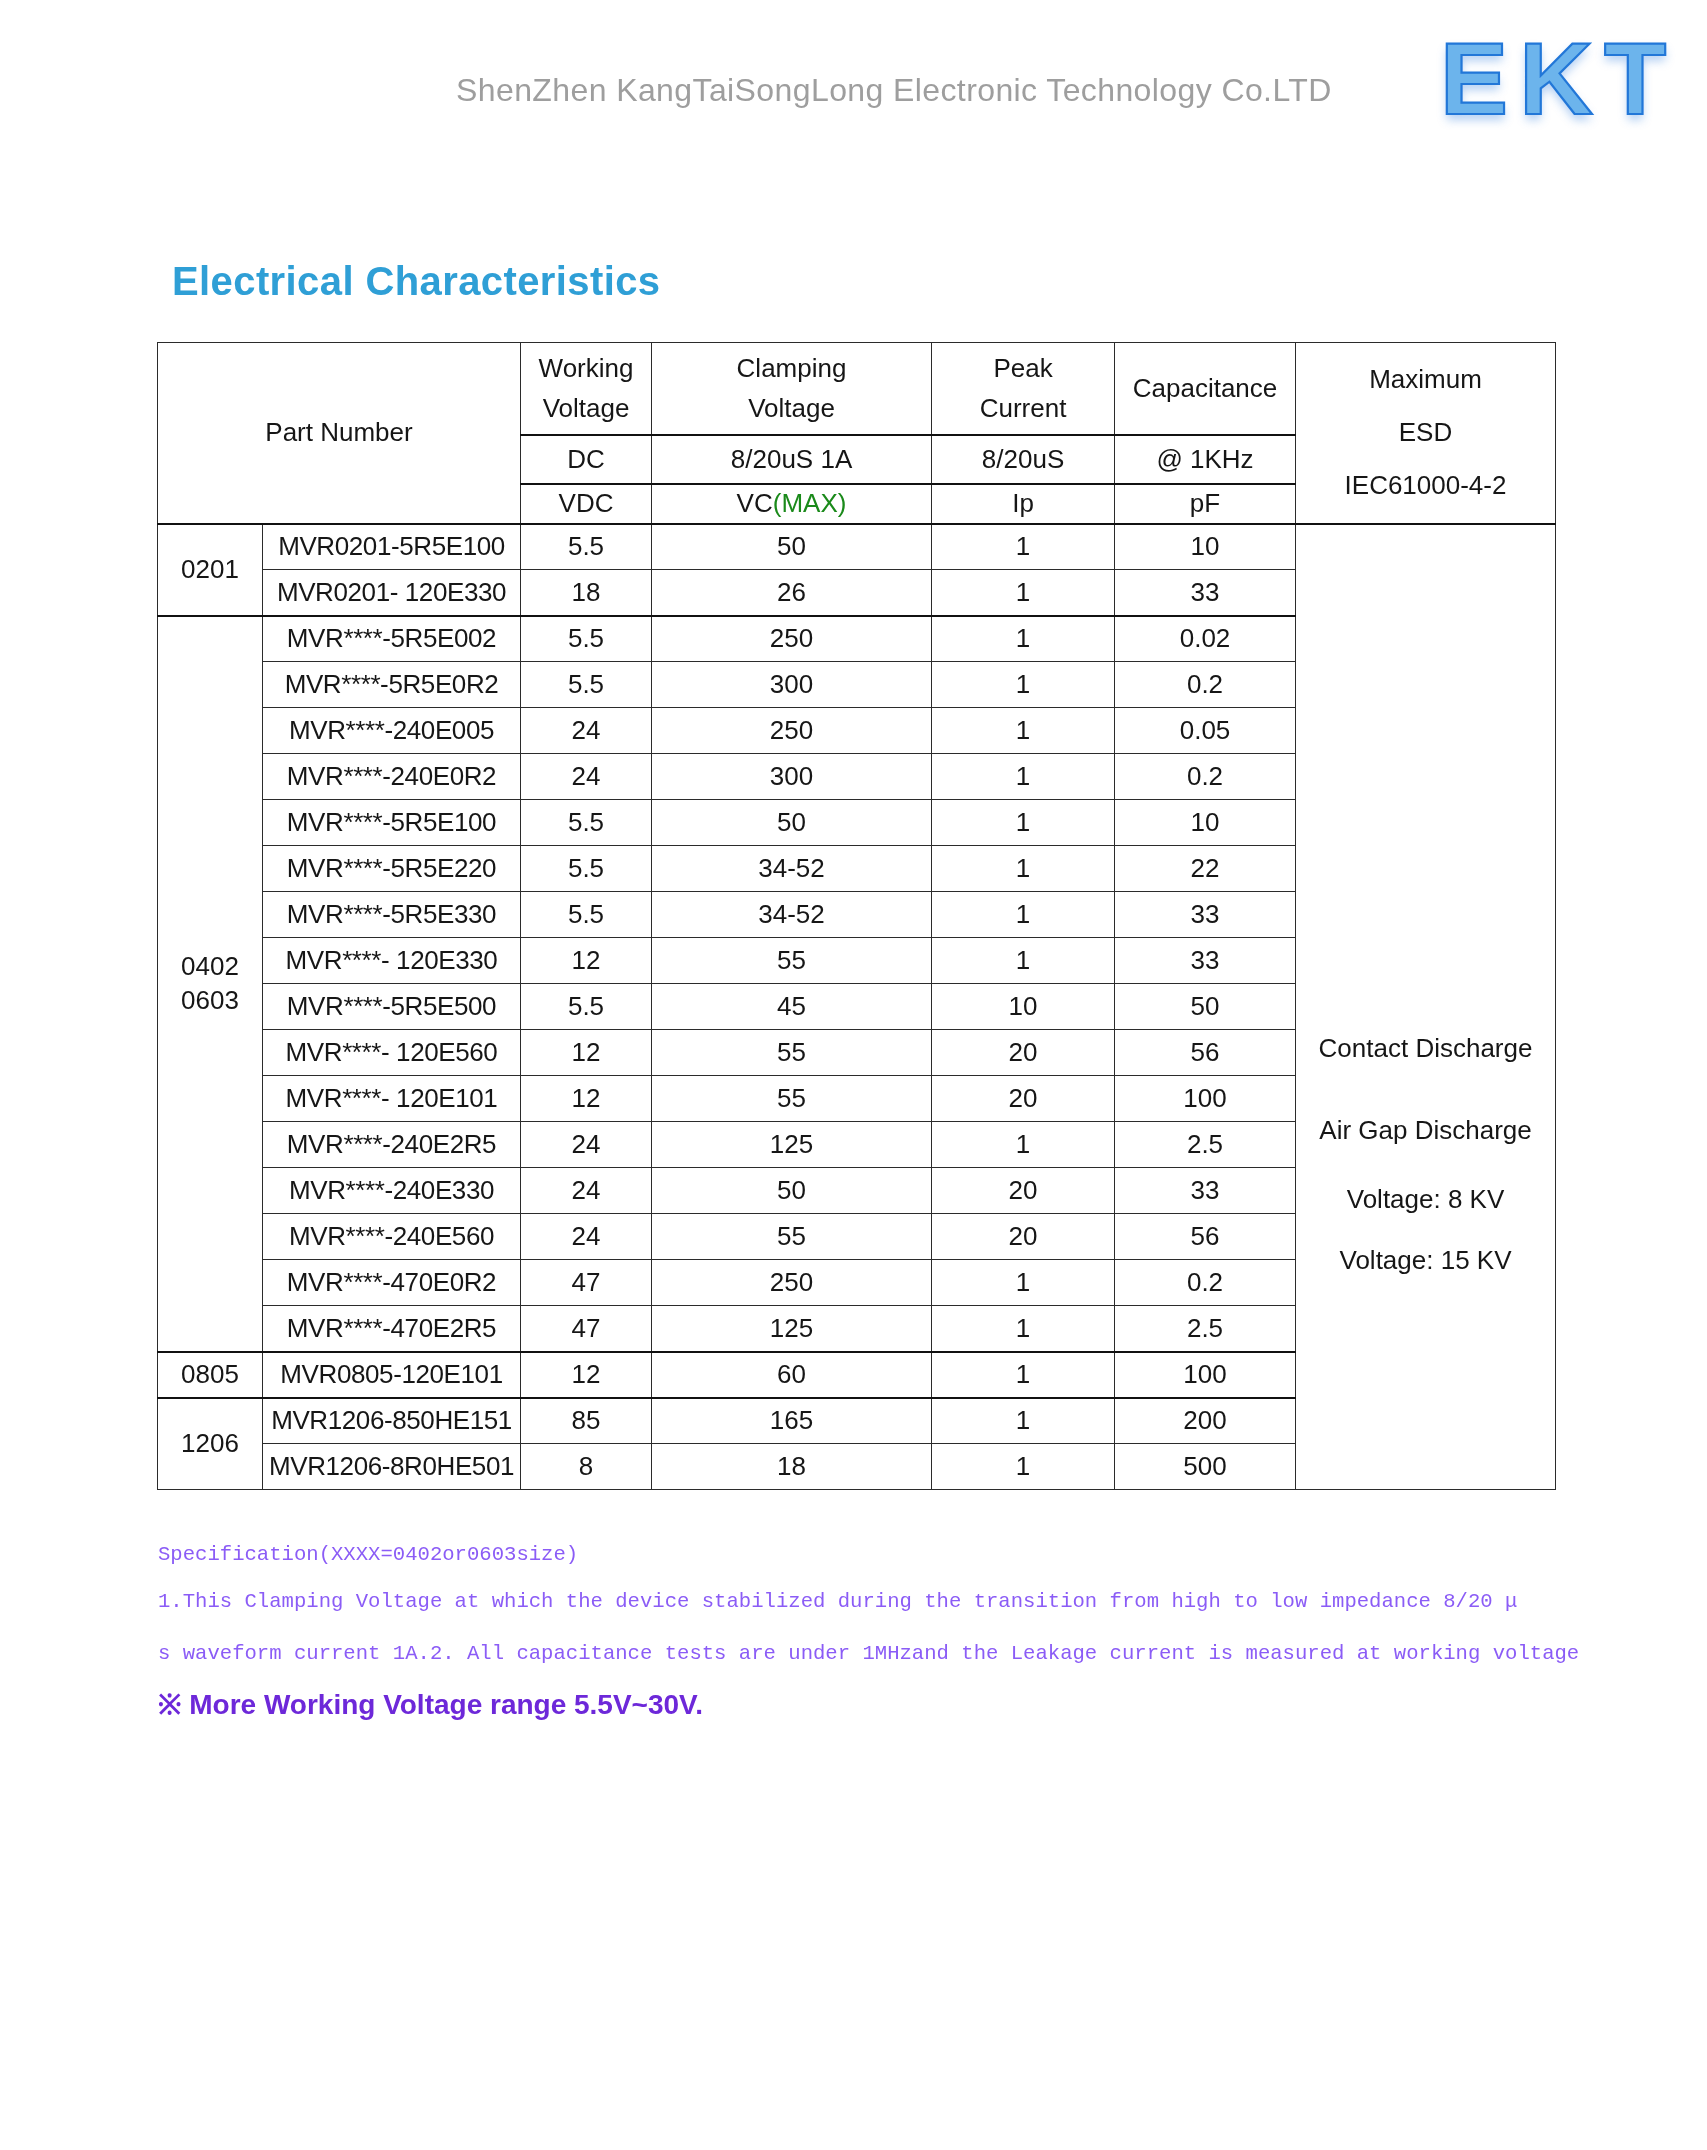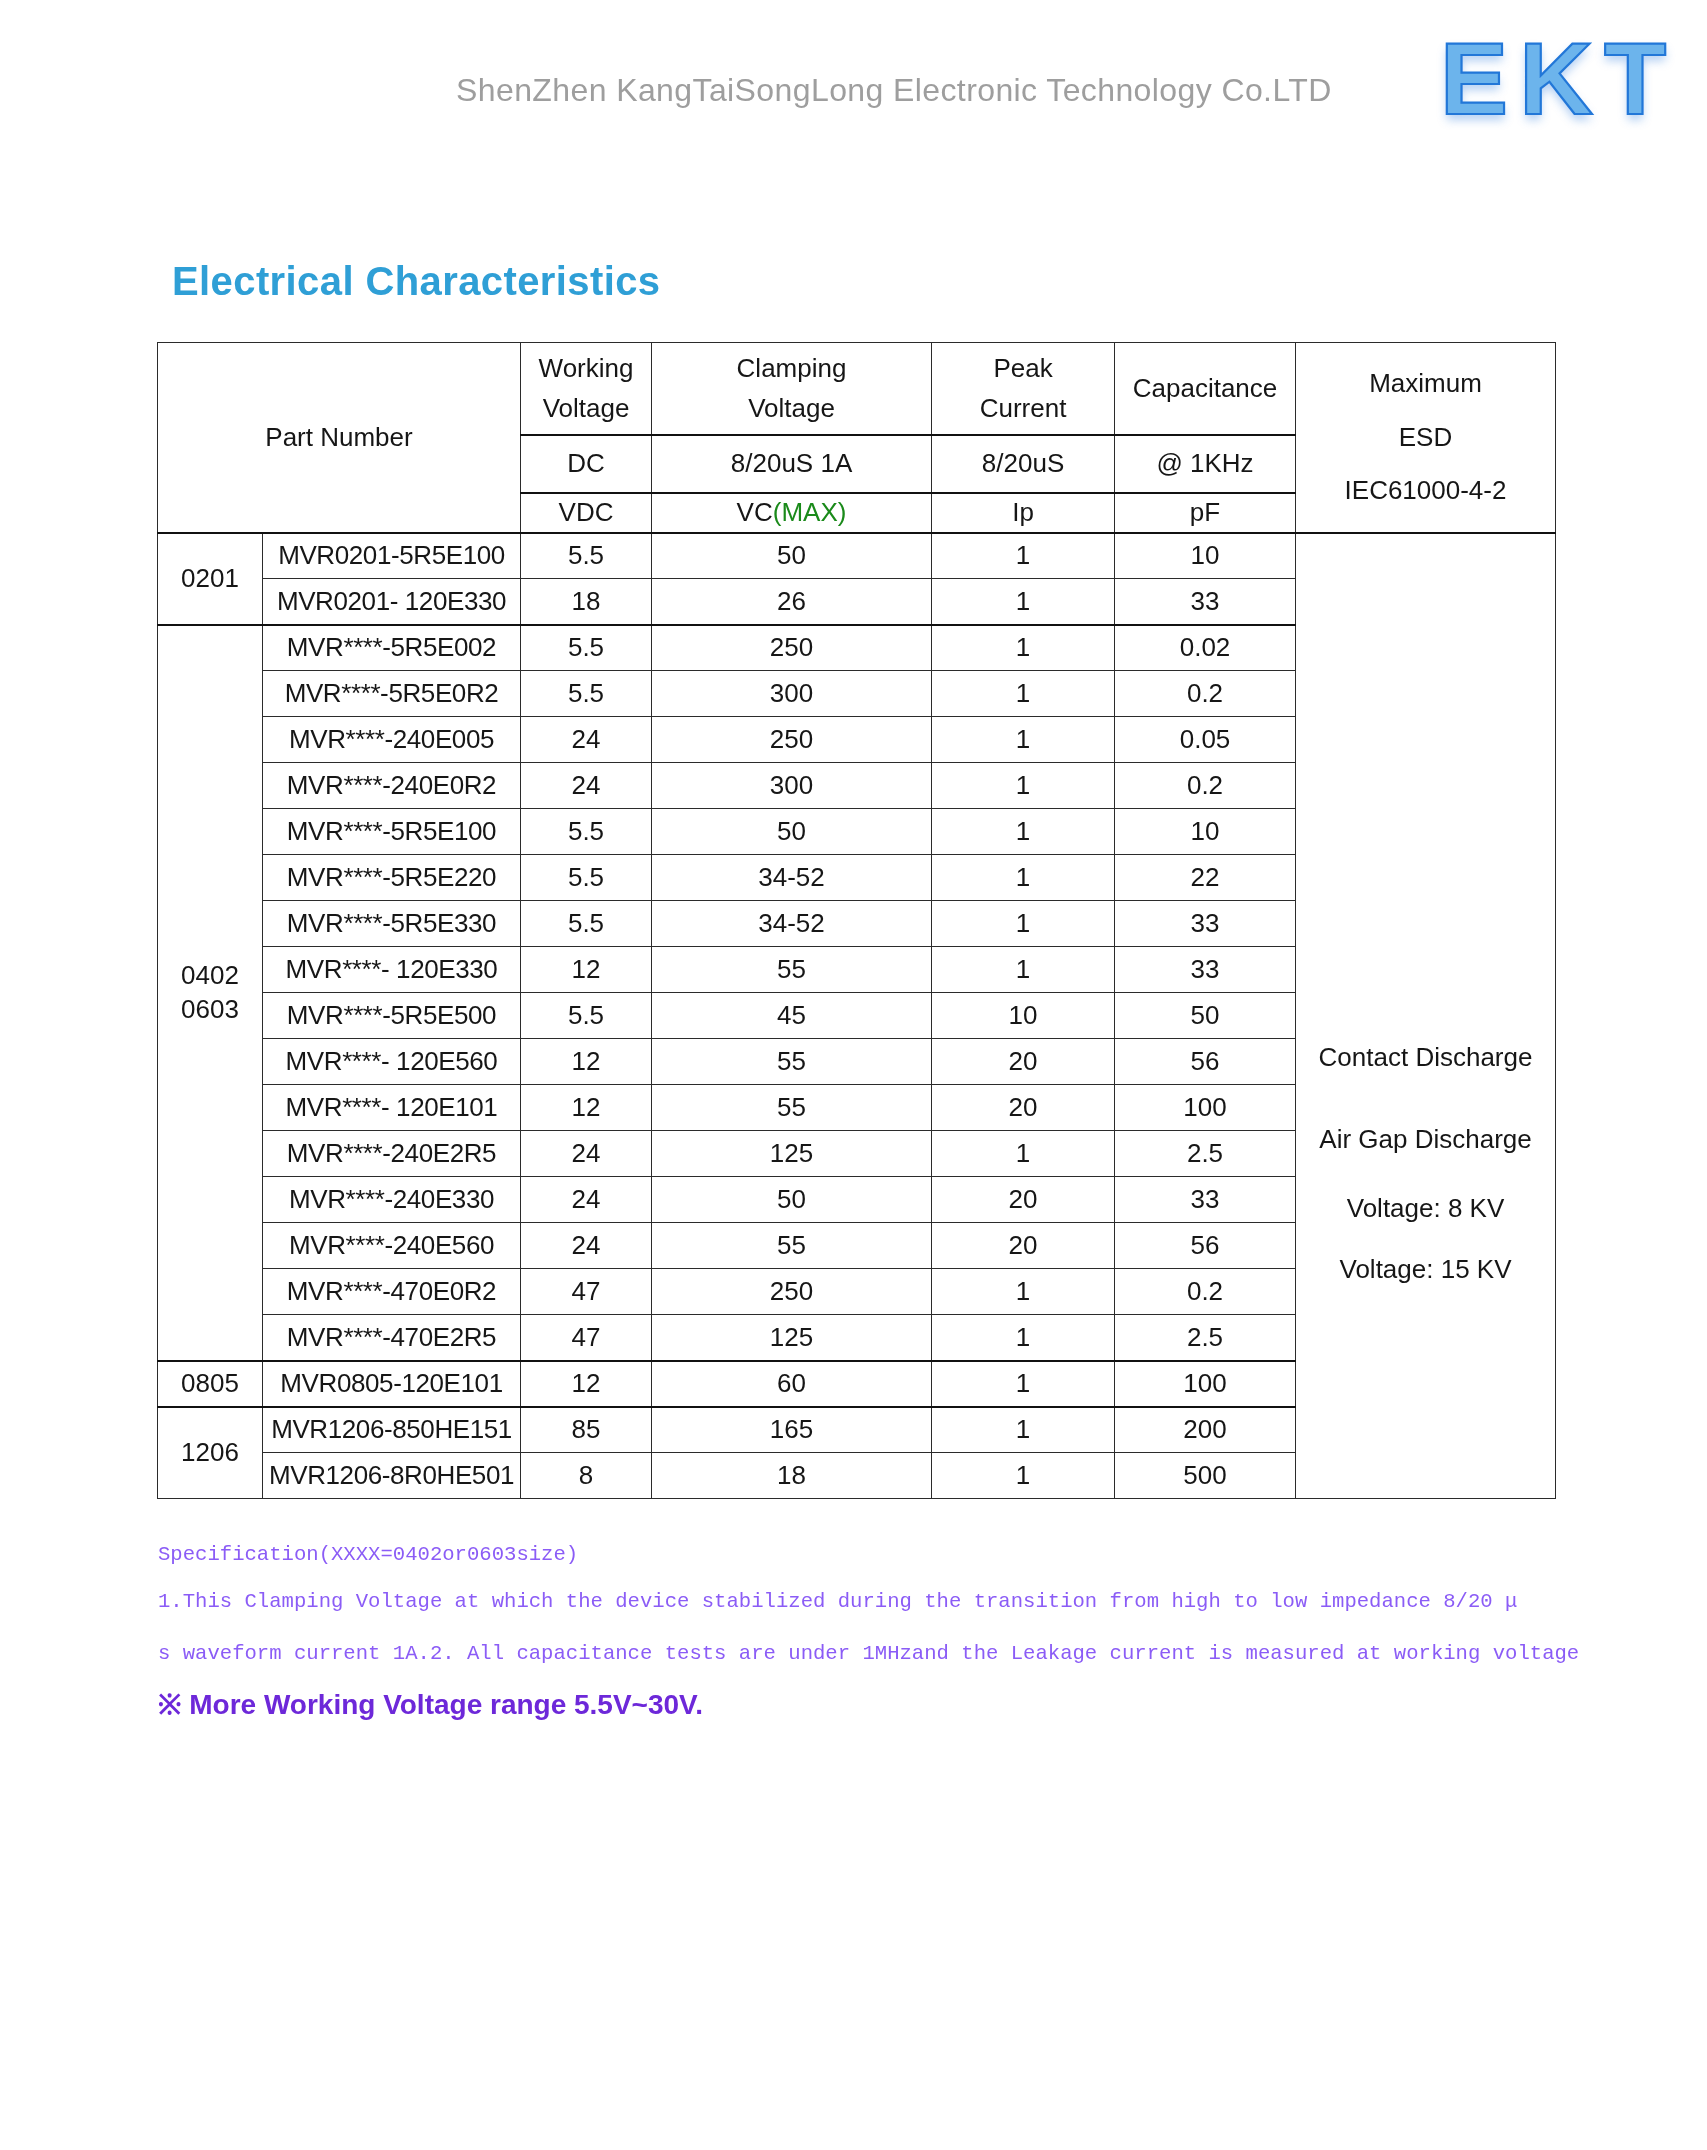--- a/index.html
+++ b/index.html
@@ -15,21 +15,21 @@
   .company{position:absolute;left:456px;top:72px;font-size:32px;color:var(--header_gray);white-space:nowrap;letter-spacing:0.4px;}
   .logo{position:absolute;left:1440px;top:20.6px;font-size:102px;font-weight:800;font-style:normal;
         color:var(--logo_blue);-webkit-text-stroke:2.2px var(--logo_stroke);letter-spacing:11.2px;
         text-shadow:0 6px 9.5px rgba(40,120,220,.35);}
   .title{position:absolute;left:172px;top:259px;font-size:40px;font-weight:700;color:var(--accent_blue);letter-spacing:0.4px;}
 
   table.spec{position:absolute;left:157px;top:342px;border-collapse:collapse;table-layout:fixed;width:1398px;}
   table.spec{border:1.7px solid #111;}
   table.spec th,table.spec td{border:0.9px solid #2b2b2b;font-weight:400;text-align:center;vertical-align:middle;
        font-size:26px;color:var(--ink);padding:0;overflow:hidden;}
-  tr.h1{height:92px;} tr.h2{height:58px;} tr.h3{height:40px;}
+  tr.h1{height:92px;} tr.h2{height:49px;} tr.h3{height:40px;}
   tr.h1 th,tr.h2 th{border-bottom:2.6px double #111;}
   thead{border-bottom:2.6px double #111;}
   tr.dr{height:46px;}
   tr.group-start td{border-top:2.6px double #111;}
   td.pn-cell{letter-spacing:-0.4px;}
   th .hline{line-height:1.55;}
   th.esd-h{font-size:23px;margin-top:8px;}
   th.esd-h .hline{line-height:2.05;}
   .green{color:var(--green);}
   td.esd-b{vertical-align:top;}

